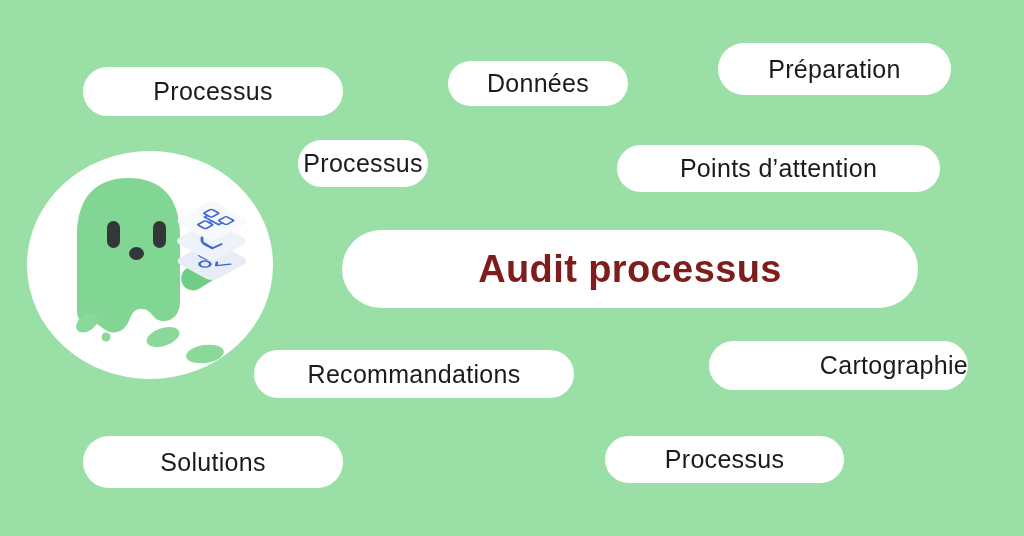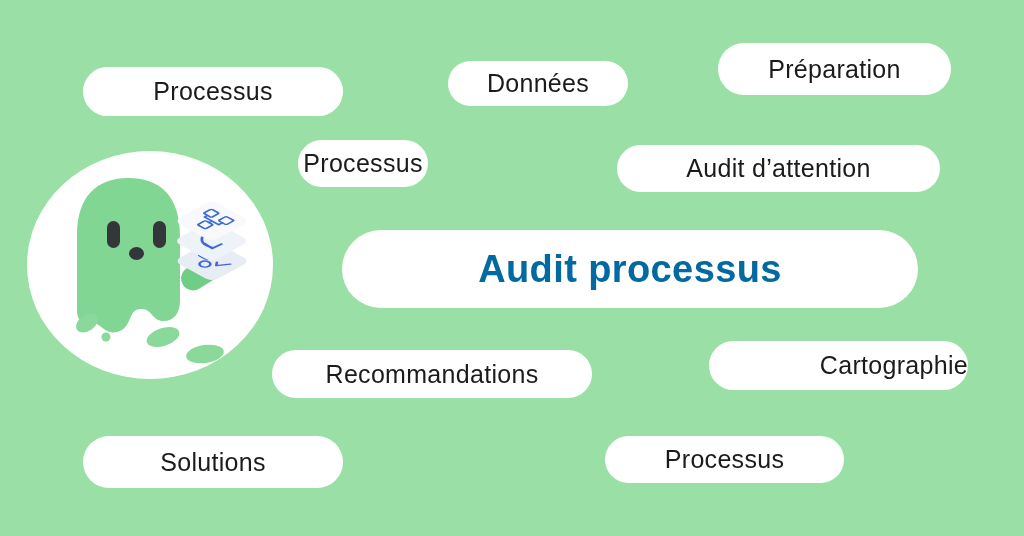--- a/index.html
+++ b/index.html
@@ -18,33 +18,33 @@
     white-space:nowrap;
   }
   .pill .pill-label{
     color:#1b1b1b;
     font-size:25px;
     font-weight:500;
     letter-spacing:.3px;
   }
   .pill.center-pill{border-radius:40px;}
   .pill.center-pill .pill-label{
-    color:#0369a1;
+    color:#7f1d1d;
     font-size:38px;
     font-weight:700;
     letter-spacing:.4px;
   }
   
   .p-processus{left:83px;top:67px;width:260px;height:49px;}
   .p-donnees{left:448px;top:61px;width:180px;height:45px;align-items:center;}
   .p-preparation{left:718px;top:43px;width:233px;height:52px;}
   .p-logiciels{left:298px;top:140px;width:130px;height:47px;}
   .p-points-attention{left:617px;top:145px;width:323px;height:47px;}
   .p-audit{left:342px;top:230px;width:576px;height:78px;}
-  .p-recommandations{left:272px;top:350px;width:320px;height:48px;}
+  .p-recommandations{left:254px;top:350px;width:320px;height:48px;}
   .p-cartographie{left:709px;top:341px;width:259px;height:49px;justify-content:flex-end;}
   .p-solutions{left:83px;top:436px;width:260px;height:52px;}
   .p-constats{left:605px;top:436px;width:239px;height:47px;}
 
   .mascot{
     position:absolute;
     left:27px;top:151px;width:246px;height:228px;
   }
 </style>
 </head>
@@ -121,21 +121,21 @@
   <div class="pill p-donnees">
     <span class="pill-label">Données</span>
   </div>
   <div class="pill p-preparation">
     <span class="pill-label">Préparation</span>
   </div>
   <div class="pill p-logiciels">
     <span class="pill-label">Processus</span>
   </div>
   <div class="pill p-points-attention">
-    <span class="pill-label">Audit d’attention</span>
+    <span class="pill-label">Points d’attention</span>
   </div>
 
   <div class="pill center-pill p-audit">
     <span class="pill-label">Audit processus</span>
   </div>
 
   <div class="pill p-recommandations">
     <span class="pill-label">Recommandations</span>
   </div>
   <div class="pill p-cartographie">

